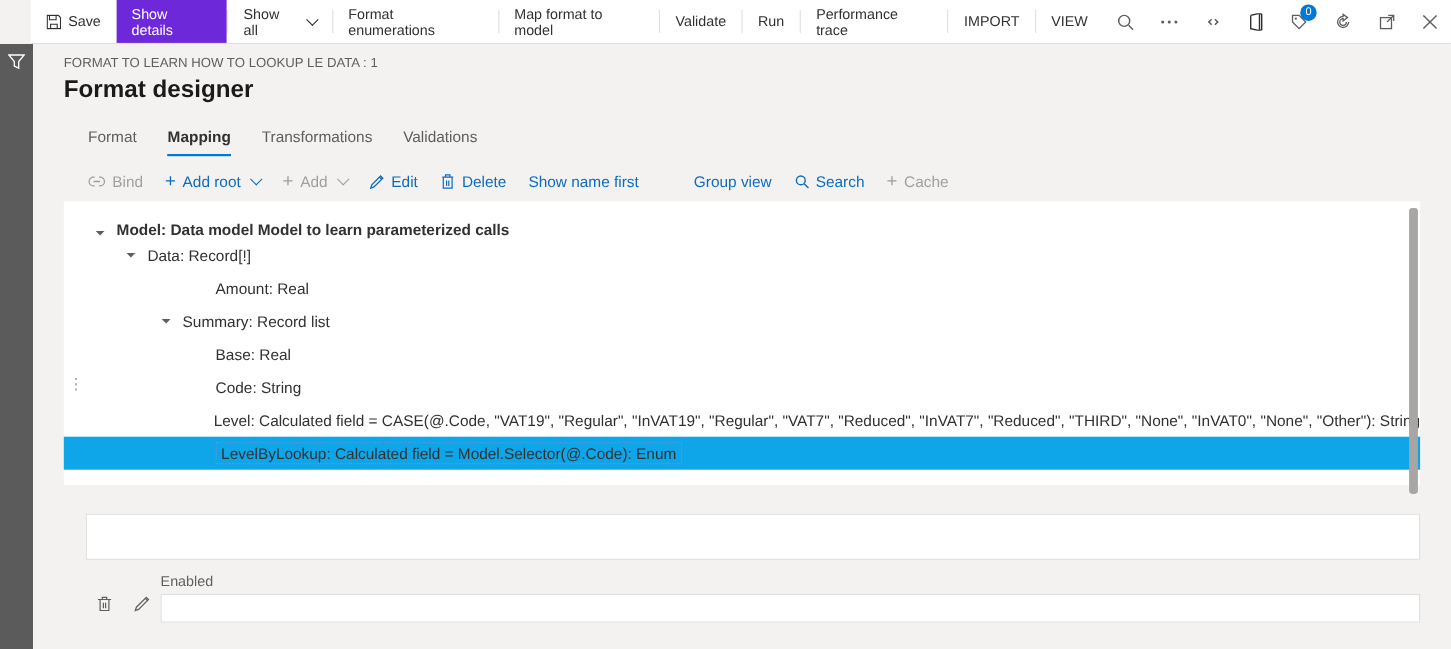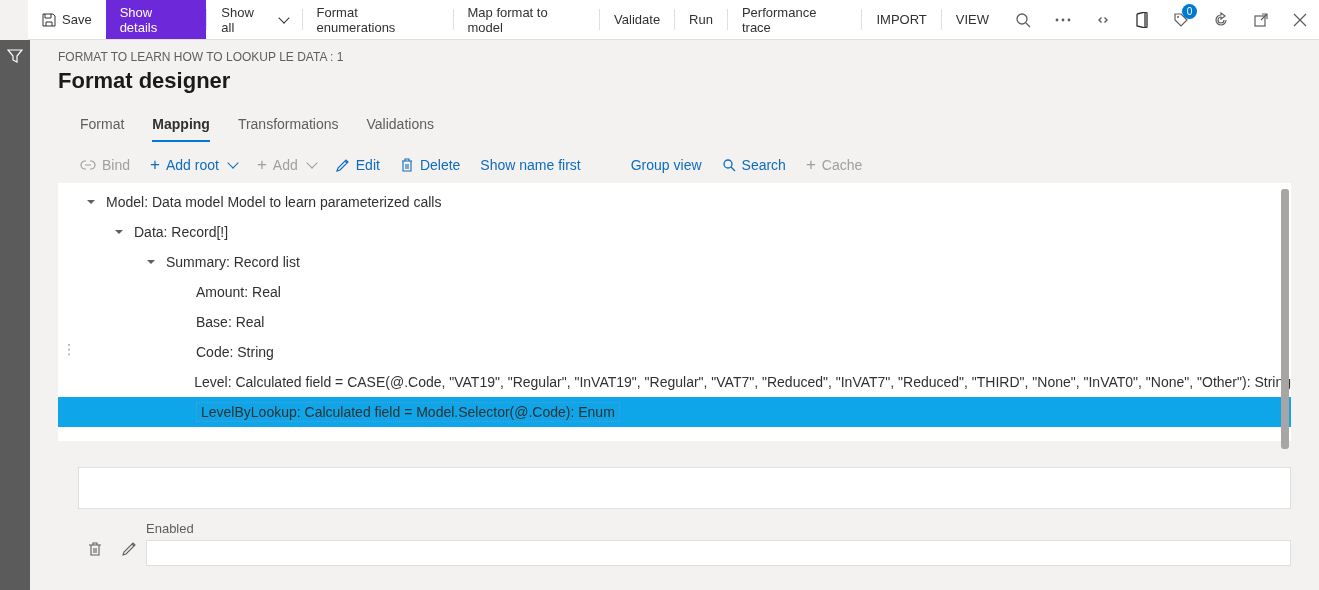--- a/index.html
+++ b/index.html
@@ -119,21 +119,21 @@
   .tbtn .chev { border-color:currentColor; }
   .scrollbar {
     position:absolute; right:2px; top:6px; height:260px; width:8px;
     background:#a7a6a5; border-radius:3px;
   }
   .tree-row {
     display:flex; align-items:center; height:30px;
     font-size:14px; color:#323130;
     padding-left:28px;
   }
-  .tree-row.bold { font-weight:400; }
+  .tree-row.bold { font-weight:700;align-items:flex-end; }
   .tree-row.selected {
     background:#0ea5e9;
   }
   .selected .node-label{
     border:1px dotted #5b9bd5;
     padding:1px 4px;
   }
   .caret {
     width:12px; display:inline-block; margin-right:8px;
     font-size:10px; color:#605e5c;
@@ -352,36 +352,36 @@
 
       <div class="tree-row" data-depth="1">
         <span class="caret">
           <svg viewBox="0 0 10 10">
               <path d="M1 3 L5 7 L9 3z" fill="#605e5c"></path>
             </svg>
         </span>
         <span class="node-label">Data: Record[!]</span>
       </div>
 
+      <div class="tree-row" data-depth="3">
+        <span class="caret"></span>
+        <span class="node-label">Amount: Real</span>
+      </div>
+
       <div class="tree-row" data-depth="2">
         <span class="caret">
           <svg viewBox="0 0 10 10">
               <path d="M1 3 L5 7 L9 3z" fill="#605e5c"></path>
             </svg>
         </span>
         <span class="node-label">Summary: Record list</span>
       </div>
 
       <div class="tree-row" data-depth="3">
         <span class="caret"></span>
-        <span class="node-label">Amount: Real</span>
-      </div>
-
-      <div class="tree-row" data-depth="3">
-        <span class="caret"></span>
         <span class="node-label">Base: Real</span>
       </div>
 
       <div class="tree-row" data-depth="3">
         <span class="caret"></span>
         <span class="node-label">Code: String</span>
       </div>
 
       <div class="tree-row" data-depth="3">
         <span class="caret"></span>

